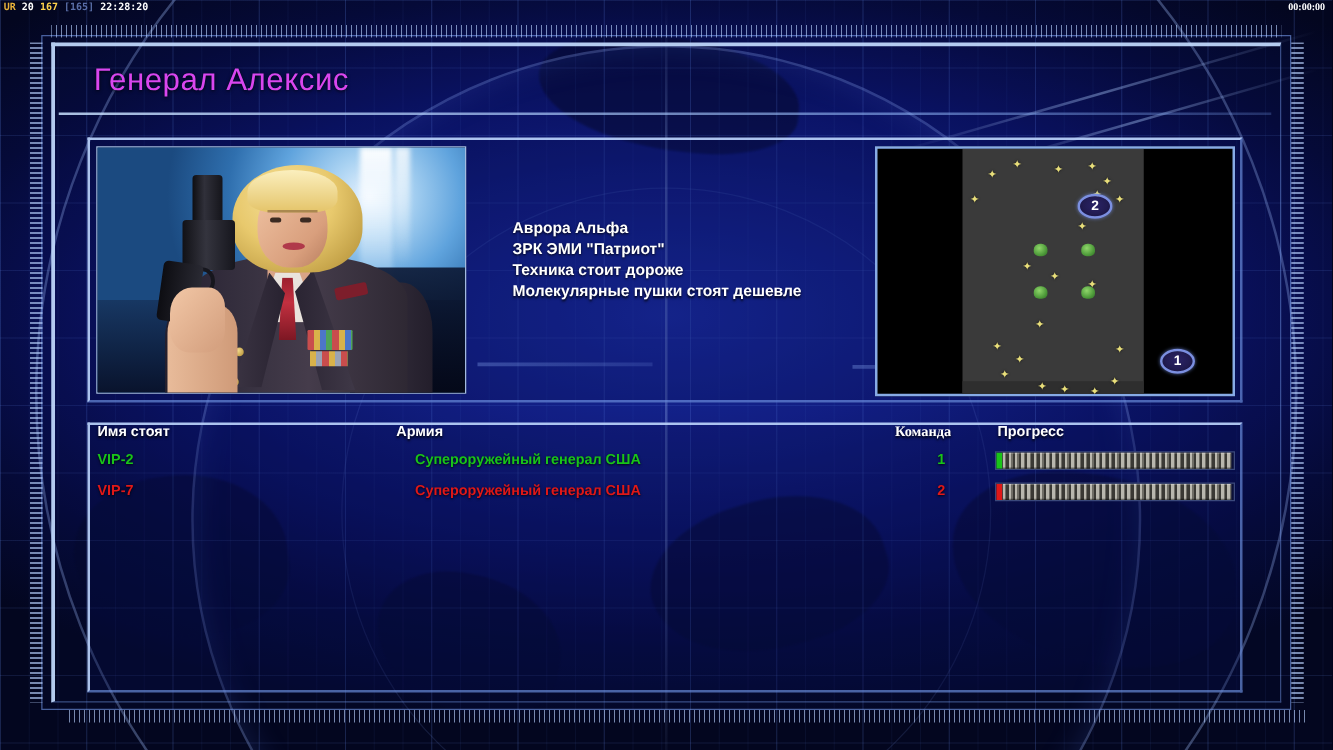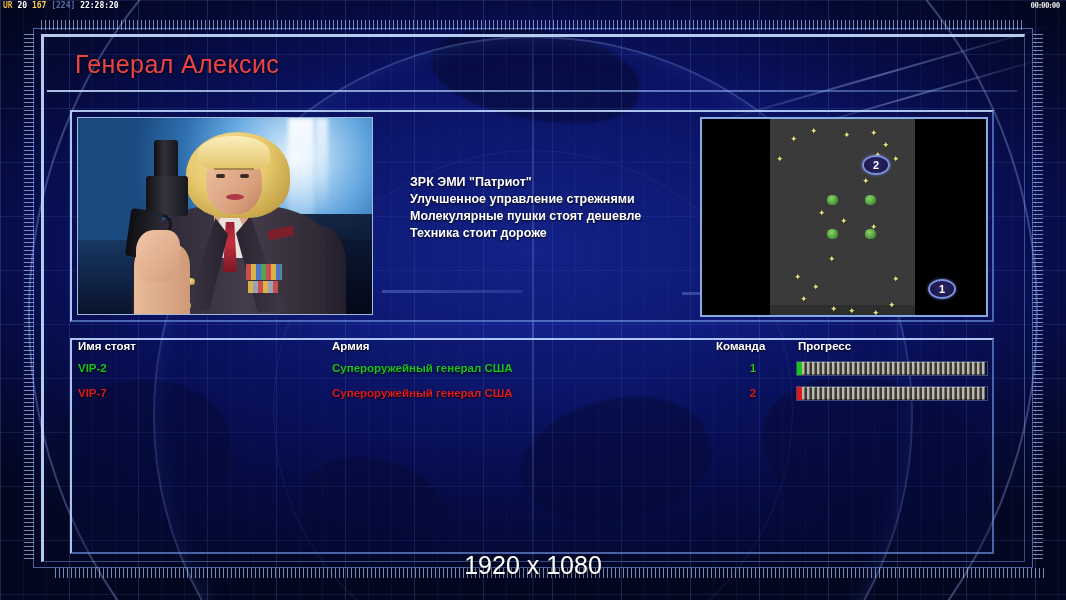--- a/index.html
+++ b/index.html
@@ -119,21 +119,21 @@
   .th-top   { left:41px;  top:20px;  width:984px; }
   .th-bot   { left:55px;  top:568px; width:990px; }
 
   
   .title-bar {
     position:absolute; left:47px; top:38px; width:970px; height:52px;
     z-index:12;
     display:flex; align-items:center;
   }
   .title-text {
-    color:#ef4444; font-size:25px; font-weight:400; letter-spacing:0.4px;
+    color:#d946ef; font-size:25px; font-weight:400; letter-spacing:0.4px;
     margin-left:28px;
     text-shadow:0 1px 3px rgba(0,0,0,0.85);
   }
   .title-underline {
     position:absolute; left:47px; top:90px; width:970px; height:2px;
     background:linear-gradient(to right, rgba(200,225,255,0.85), rgba(150,190,255,0.55) 70%, rgba(120,160,240,0.25));
     z-index:12;
   }
 
   
@@ -347,22 +347,22 @@
   }
 
   
   .tbl-head {
     position:absolute; left:78px; top:340px; width:920px; height:18px;
     z-index:14; color:#ffffff; font-size:11.5px; font-weight:bold;
     text-shadow:0 1px 2px rgba(0,0,0,0.9);
   }
   .tbl-head span { position:absolute; top:0; }
   .th-name { left:0px; }
-  .th-army { left:254px; }
-  .th-team { left:638px; }
+  .th-army { left:239px; }
+  .th-team { left:638px;font-family:Liberation Serif, serif; }
   .th-prog { left:720px; }
 
   .tbl-rowzone { position:absolute; left:70px; top:358px; width:844px; z-index:14; }
   .row {
     position:relative; height:25px; font-size:11.5px; font-weight:bold;
     text-shadow:0 1px 2px rgba(0,0,0,0.9);
   }
   .row span.cell { position:absolute; top:4px; }
   .cd-name { left:8px; }
   .cd-army { left:262px; }
@@ -408,21 +408,21 @@
   <div class="bg-globe2"></div>
   <div class="bg-arc"></div>
   <div class="bg-meridian"></div>
   <div class="bg-streak s1"></div>
   <div class="bg-streak s2"></div>
 
   <div class="hud hud-left">
     <span class="ur">UR</span>
     <span class="n1">20</span>
     <span class="n2">167</span>
-    <span class="n3">[224]</span>
+    <span class="n3">[165]</span>
     <span class="tm">22:28:20</span>
   </div>
   <div class="hud hud-right">00:00:00</div>
 
   <div class="frame-outer"></div>
   <div class="frame-inner"></div>
   <div class="ticks ticks-v tv-left"></div>
   <div class="ticks ticks-v tv-right"></div>
   <div class="ticks ticks-h th-top"></div>
   <div class="ticks ticks-h th-bot"></div>
@@ -468,24 +468,24 @@
       <div class="gun-slide"></div>
       <div class="gun-trigger"></div>
       <div class="gun-grip"></div>
       <div class="fig-hand"></div>
     </div>
 
     <div class="sep-line sl1"></div>
     <div class="sep-line sl2"></div>
 
     <div class="desc">
+      <div>Аврора Альфа</div>
       <div>ЗРК ЭМИ "Патриот"</div>
-      <div>Улучшенное управление стрежнями</div>
+      <div>Техника стоит дороже</div>
       <div>Молекулярные пушки стоят дешевле</div>
-      <div>Техника стоит дороже</div>
     </div>
 
     <div class="mapbox">
       <div class="map-strip"></div>
       <div class="map-strip-b"></div>
       <div id="map-objects">
           <div class="mstar" style="left: 88px; top: 16px;">✦</div>
           <div class="mstar" style="left: 108px; top: 8px;">✦</div>
           <div class="mstar" style="left: 141px; top: 12px;">✦</div>
           <div class="mstar" style="left: 168px; top: 10px;">✦</div>
@@ -541,14 +541,13 @@
         <span class="cell cd-name" style="color: rgb(224, 24, 24);">VIP-7</span>
         <span class="cell cd-army" style="color: rgb(224, 24, 24);">Супероружейный генерал США</span>
         <span class="cell cd-team" style="color: rgb(224, 24, 24);">2</span>
         <div class="bar-wrap">
           <div class="bar-tip" style="background: rgb(224, 24, 24);"></div>
           <div class="bar-fill" style="width: calc(100% - 7px);"></div>
         </div>
       </div>
     </div>
 
-  <div class="resolution">1920 x 1080</div>
 </div>
 
 </body></html>

